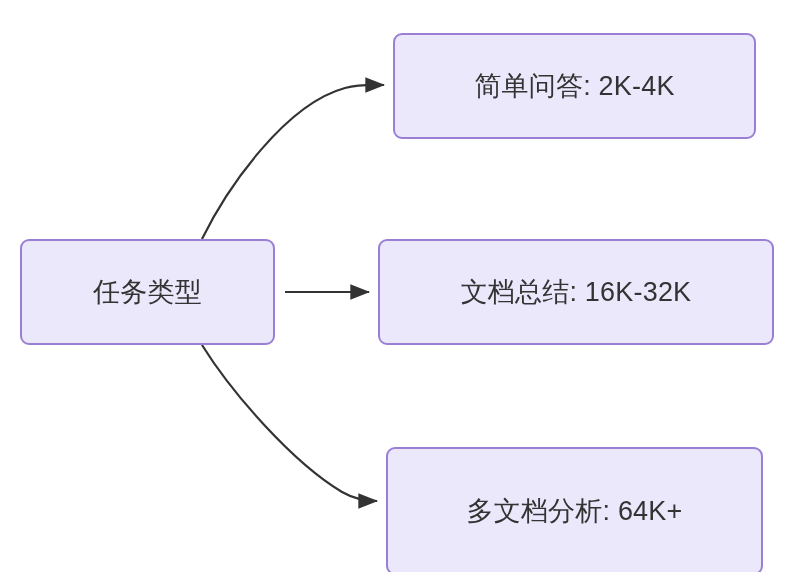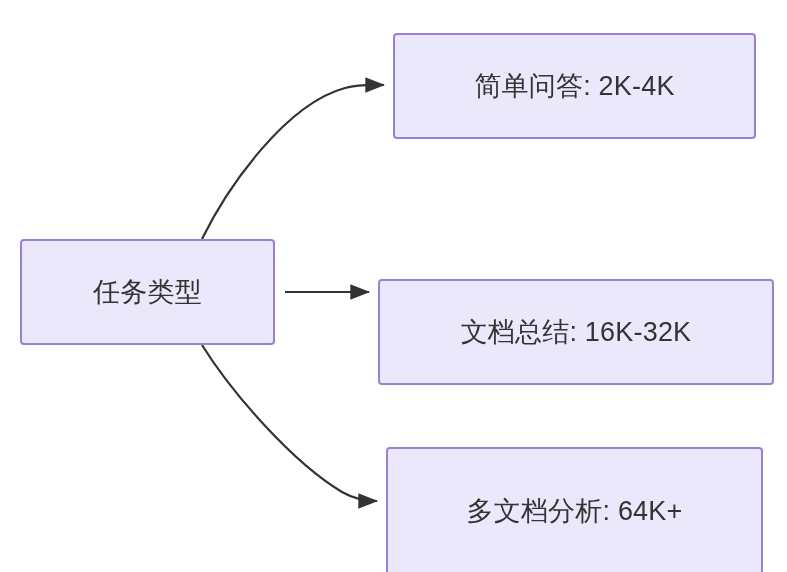--- a/index.html
+++ b/index.html
@@ -25,37 +25,37 @@
     top: 0;
     width: 787px;
     height: 572px;
     pointer-events: none;
   }
   .node {
     position: absolute;
     box-sizing: border-box;
     background: #ebe8fb;
     border: 2px solid #9a7fd4;
-    border-radius: 4px;
+    border-radius: 9px;
     display: flex;
     align-items: center;
     justify-content: center;
     text-align: left;
   }
   .node-label {
     color: #333333;
     font-size: 27px;
     line-height: 1.2;
     font-weight: 400;
     letter-spacing: 0.2px;
     white-space: nowrap;
   }
   #node-source  { left: 20px;  top: 239px; width: 255px; height: 106px; }
   #node-target-0 { left: 393px; top: 33px;  width: 363px; height: 106px; }
-  #node-target-1 { left: 378px; top: 239px; width: 396px; height: 106px; margin-top: 40px; }
+  #node-target-1 { left: 378px; top: 239px; width: 396px; height: 106px; }
   #node-target-2 { left: 386px; top: 447px; width: 377px; height: 128px; }
 </style>
 </head>
 <body>
 
 <div id="diagram-canvas">
 
   <svg id="edge-layer" viewBox="0 0 787 572" width="787" height="572" xmlns="http://www.w3.org/2000/svg">
     <defs>
       <marker id="arrowhead" markerWidth="9" markerHeight="7" refX="8.5" refY="3.5" orient="auto" markerUnits="strokeWidth">

